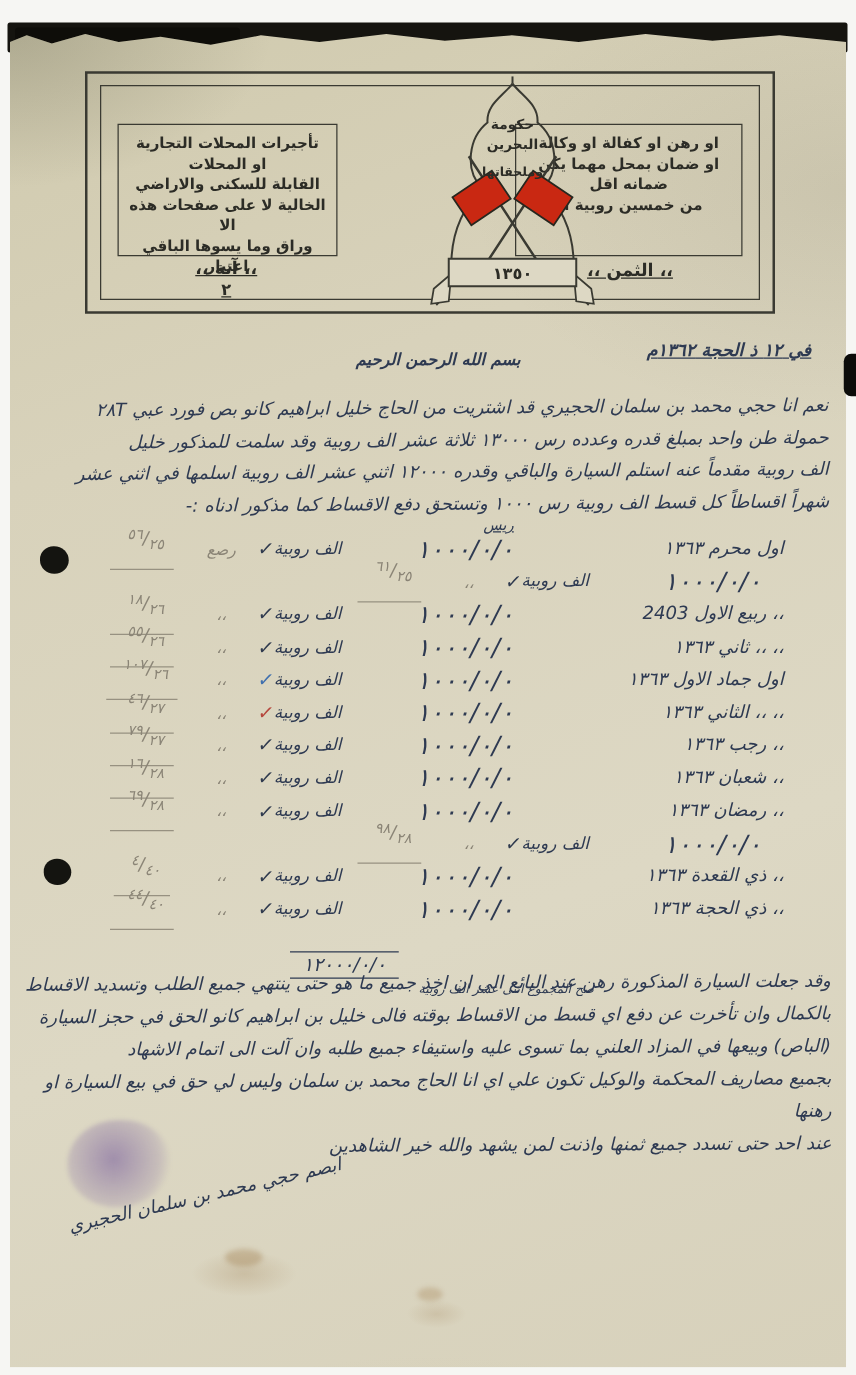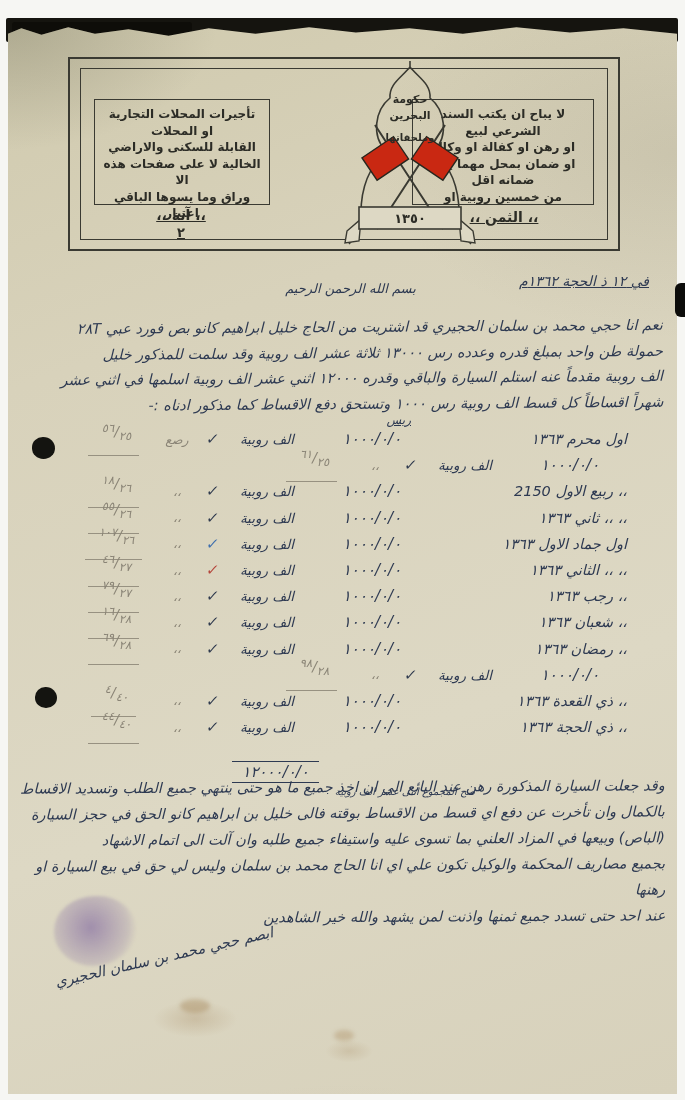--- a/index.html
+++ b/index.html
@@ -19,21 +19,21 @@
       radial-gradient(ellipse 420px 260px at 100% 12%, rgba(120,115,90,.14), transparent 72%),
       radial-gradient(ellipse 500px 300px at 50% 120%, rgba(150,140,105,.18), transparent 75%),
       linear-gradient(160deg,#d0caae 0%,#d8d2bb 28%,#ddd8c4 65%,#d7d1bb 100%);
     clip-path:polygon(0% 0.9%,2% 0.4%,5% 1.0%,9% 0.3%,13% 0.9%,18% 0.5%,24% 1.1%,30% 0.4%,
       37% 0.9%,45% 0.3%,52% 0.8%,60% 0.4%,68% 0.9%,76% 0.3%,84% 0.8%,92% 0.4%,100% 0.9%,
       100% 100%,0% 100%);
   }
   .ink{color:#2e3a52;}
   .pencil{color:#8a8476;}
   .hw{font-style:italic;}
-  .rtl{direction:rtl;unicode-bidi:embed;}
+  .rtl{direction:rtl;unicode-bidi:embed;font-weight:bold;}
   
   .hdr-box{position:absolute;left:60px;top:33px;width:548px;height:190px;border:2px solid #3a3a32;}
   .hdr-box-inner{position:absolute;left:10px;top:9px;right:10px;bottom:9px;border:1.5px solid #3a3a32;}
   .panel{position:absolute;border:1.5px solid #3a3a32;padding:6px 6px;direction:rtl;
          font-size:12px;font-weight:700;color:#2c2c26;text-align:center;line-height:16.5px;}
   .panel-right{right:24px;top:40px;width:168px;height:92px;}
   .panel-left{left:24px;top:40px;width:162px;height:92px;}
   .panel-caption{position:absolute;direction:rtl;font-size:14px;font-weight:700;color:#2c2c26;text-align:center;text-decoration:underline;}
   .cap-right{right:24px;top:150px;width:180px;}
   .cap-left{left:24px;top:148px;width:174px;}
@@ -43,22 +43,22 @@
   .date-note{position:absolute;right:28px;top:249px;font-size:14px;text-decoration:underline;white-space:nowrap;}
   .bismillah{position:absolute;left:235px;top:257px;width:215px;text-align:center;font-size:13px;}
   .para{position:absolute;direction:rtl;text-align:right;font-size:14.5px;line-height:25.5px;}
   .para-open{left:14px;right:14px;top:291px;transform:rotate(-.4deg);}
   .para-close{left:12px;right:12px;top:750px;font-size:14.5px;line-height:26px;transform:rotate(-.3deg);}
   
   .sched{position:absolute;left:58px;top:402px;width:561px;}
   .rupee-mark{position:absolute;right:216px;top:-13px;font-size:12px;letter-spacing:4px;text-decoration:underline;}
   .inst-row{display:flex;direction:rtl;align-items:center;height:26.2px;}
   .col-month{width:198px;font-size:14.5px;white-space:nowrap;overflow:visible;}
-  .col-amount{width:114px;text-align:center;font-size:15px;direction:ltr;letter-spacing:1px;}
-  .col-words{width:96px;text-align:center;font-size:13.5px;white-space:nowrap;}
+  .col-amount{width:114px;text-align:center;font-size:20px;direction:ltr;letter-spacing:1px;}
+  .col-words{width:96px;text-align:left;font-size:13.5px;white-space:nowrap;}
   .col-check{width:26px;font-size:15px;font-weight:700;transform:skewX(-10deg);}
   .col-ditto{width:32px;font-size:12.5px;text-align:center;}
   .col-receipt{width:95px;font-size:11.5px;text-align:center;}
   .frac{border-bottom:1px solid #979181;padding:0 8px 16px 14px;white-space:nowrap;display:inline-block;}
   .fr-top{position:relative;top:-4px;}
   .fr-slash{font-size:14px;}
   .fr-bottom{position:relative;top:4px;}
   .total-row{display:flex;direction:rtl;padding-right:152px;gap:16px;align-items:center;margin-top:6px;}
   .total-label{font-size:10px;white-space:nowrap;margin-top:40px;}
   .total-amount{direction:ltr;font-size:15px;letter-spacing:1px;border-top:1.5px solid #2e3a52;
@@ -83,21 +83,20 @@
   <div class="torn-shadow"></div>
   <div class="torn-shadow2"></div>
   <div class="edge-blob"></div>
 
   <div class="paper">
 
     <div class="hdr-box">
       <div class="hdr-box-inner"></div>
 
       <div class="panel panel-right">
-        <div>لا يباح ان يكتب السند الشرعي لبيع</div>
         <div>او رهن او كفالة او وكالة</div>
         <div>او ضمان بمحل مهما يكن ضمانه اقل</div>
         <div>من خمسين روبية او</div>
       </div>
       <div class="panel-caption cap-right">،، الثمن ،،</div>
 
       <div class="panel panel-left">
         <div>تأجيرات المحلات التجارية او المحلات</div>
         <div>القابلة للسكنى والاراضي</div>
         <div>الخالية لا على صفحات هذه الا</div>
@@ -159,21 +158,21 @@
 
   <div class="inst-row">
     <span class="col-amount ink hw">١٠٠٠/٠/٠</span>
     <span class="col-words ink hw">الف روبية</span>
     <span class="col-check" style="color: rgb(47, 58, 78);">✓</span>
     <span class="col-ditto pencil hw">،،</span>
     <span class="col-receipt pencil hw"><span class="frac"><span class="fr-top">٦١</span><span class="fr-slash">/</span><span class="fr-bottom">٢٥</span></span></span>
   </div>
 
   <div class="inst-row">
-    <span class="col-month ink hw">،، ربيع الاول 2150</span>
+    <span class="col-month ink hw">،، ربيع الاول 2403</span>
     <span class="col-amount ink hw">١٠٠٠/٠/٠</span>
     <span class="col-words ink hw">الف روبية</span>
     <span class="col-check" style="color: rgb(47, 58, 78);">✓</span>
     <span class="col-ditto pencil hw">،،</span>
     <span class="col-receipt pencil hw"><span class="frac"><span class="fr-top">١٨</span><span class="fr-slash">/</span><span class="fr-bottom">٢٦</span></span></span>
   </div>
 
   <div class="inst-row">
     <span class="col-month ink hw">،، ،، ثاني ١٣٦٣</span>
     <span class="col-amount ink hw">١٠٠٠/٠/٠</span>

